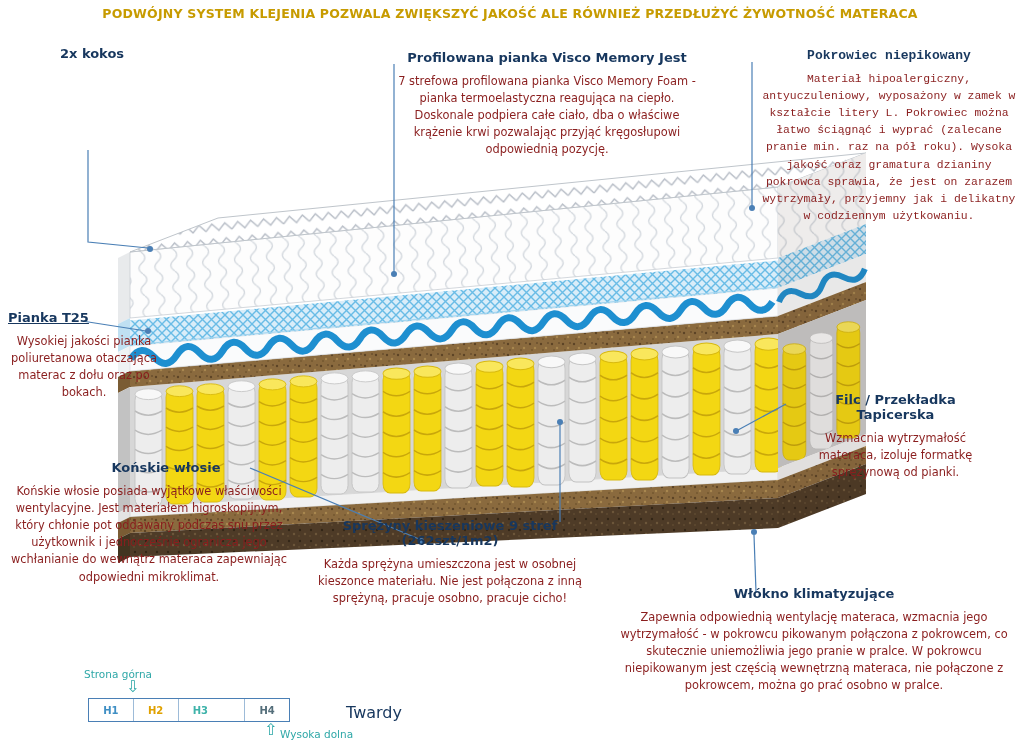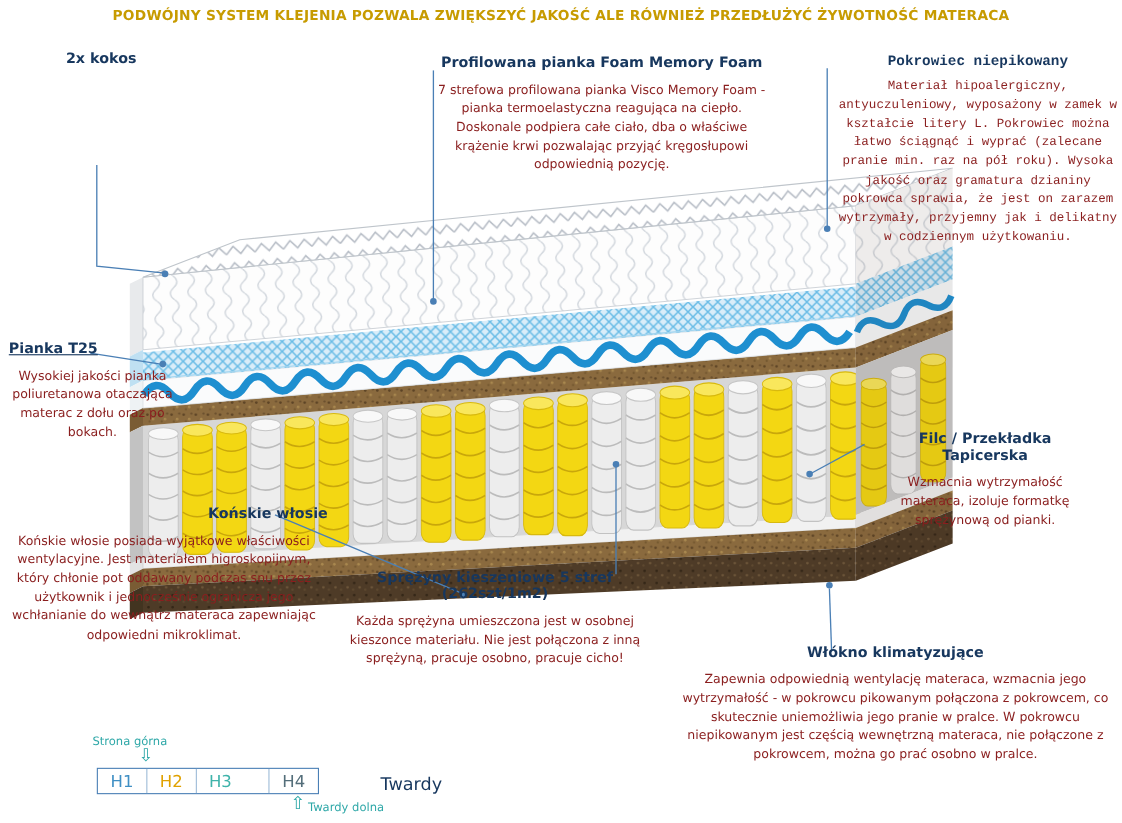--- a/index.html
+++ b/index.html
@@ -11,40 +11,40 @@
     position:absolute;top:6px;left:0;width:100%;text-align:center;
     font-size:12.5px;font-weight:700;letter-spacing:.2px;color:var(--banner,#c79b00);
   }
   .block{position:absolute;}
   .block h3{margin:0 0 8px 0;font-size:13px;font-weight:700;color:var(--heading,#17375e);text-align:center;}
   .block p{margin:0;font-size:11.4px;line-height:1.5;color:var(--body,#8a1e1e);text-align:center;}
   #blk-kokos{left:4px;top:46px;width:176px;}
   #blk-pianka{left:0px;top:310px;width:168px;}
   #blk-pianka h3{text-align:left;padding-left:8px;text-decoration:underline;}
   #blk-konskie{left:0px;top:460px;width:298px;}
-  #blk-konskie h3{text-align:right;padding-left:34px;}
+  #blk-konskie h3{text-align:center;padding-left:34px;}
   #blk-visco{left:398px;top:50px;width:298px;}
   #blk-sprezyny{left:303px;top:518px;width:294px;}
   #blk-pokrowiec{left:762px;top:48px;width:254px;font-family:Liberation Mono, monospace;}
   #blk-filc{left:808px;top:392px;width:175px;}
   #blk-wlokno{left:612px;top:586px;width:404px;}
   #illustration{position:absolute;left:0;top:0;}
   .callout-line{stroke:var(--callout,#4a7fb5);stroke-width:1.2;fill:none;}
   .callout-dot{fill:var(--callout,#4a7fb5);}
   #scale{position:absolute;left:40px;top:664px;width:330px;height:84px;}
   #scale .lbl-teal{position:absolute;color:var(--accent,#2fa8a8);font-size:10.5px;}
   #scale .arrow{position:absolute;color:var(--accent,#2fa8a8);font-size:16px;line-height:1;}
   #scale .side-lbl{position:absolute;color:var(--heading,#17375e);font-size:16px;margin-left:48px;}
   #hardness-boxes{
     position:absolute;left:48px;top:34px;width:202px;height:24px;
     display:flex;border:1px solid var(--callout,#4a7fb5);box-sizing:border-box;background:#fff;
   }
   #hardness-boxes .cell{
     flex:1;display:flex;align-items:center;justify-content:center;
-    font-size:15px;font-weight:400;border-left:1px solid #9dbbd8;
+    font-size:10px;font-weight:700;border-left:1px solid #9dbbd8;
   }
   #hardness-boxes .cell:first-child{border-left:none;}
 </style>
 </head>
 <body>
 
 <svg id="illustration" width="1020" height="748" viewBox="0 0 1020 748">
   <defs>
     <pattern id="zig" width="26" height="15" patternUnits="userSpaceOnUse" patternTransform="rotate(-5.7)">
       <rect width="26" height="15" fill="#ffffff"></rect>
@@ -191,26 +191,26 @@
   <h3>Pianka T25</h3>
   <p>Wysokiej jakości pianka poliuretanowa otaczająca materac z dołu oraz po bokach.</p>
 </div>
 
 <div class="block" id="blk-konskie">
   <h3>Końskie włosie</h3>
   <p>Końskie włosie posiada wyjątkowe właściwości wentylacyjne. Jest materiałem higroskopijnym, który chłonie pot oddawany podczas snu przez użytkownik i jednocześnie ogranicza jego wchłanianie do wewnątrz materaca zapewniając odpowiedni mikroklimat.</p>
 </div>
 
 <div class="block" id="blk-visco">
-  <h3>Profilowana pianka Foam Memory Foam</h3>
+  <h3>Profilowana pianka Visco Memory Jest</h3>
   <p>7 strefowa profilowana pianka Visco Memory Foam - pianka termoelastyczna reagująca na ciepło.  Doskonale podpiera całe ciało, dba o właściwe krążenie krwi pozwalając przyjąć kręgosłupowi odpowiednią pozycję.</p>
 </div>
 
 <div class="block" id="blk-sprezyny">
-  <h3>Sprężyny kieszeniowe 5 stref (262szt/1m2)</h3>
+  <h3>Sprężyny kieszeniowe 9 stref (262szt/1m2)</h3>
   <p>Każda sprężyna umieszczona jest w osobnej kieszonce materiału. Nie jest połączona z inną sprężyną, pracuje osobno, pracuje cicho!</p>
 </div>
 
 <div class="block" id="blk-pokrowiec">
   <h3>Pokrowiec niepikowany</h3>
   <p>Materiał hipoalergiczny, antyuczuleniowy, wyposażony w zamek w kształcie litery L. Pokrowiec można łatwo ściągnąć i wyprać (zalecane pranie min.  raz na pół roku). Wysoka jakość oraz gramatura dzianiny pokrowca sprawia, że jest on zarazem wytrzymały, przyjemny jak i delikatny w codziennym użytkowaniu.</p>
 </div>
 
 <div class="block" id="blk-filc">
   <h3>Filc / Przekładka Tapicerska</h3>
@@ -227,14 +227,14 @@
   <span class="arrow" style="left:86px;top:15px;">⇩</span>
   <span class="side-lbl" style="left:4px;top:39px;">Miękki</span>
   <div id="hardness-boxes">
     <div class="cell" style="color: rgb(63, 143, 196);">H1</div>
     <div class="cell" style="color: rgb(224, 161, 0);">H2</div>
     <div class="cell" style="color: rgb(63, 179, 170);">H3</div>
     <div class="cell" style="color: rgb(84, 110, 122); margin-left: 22px;">H4</div>
   </div>
   <span class="side-lbl" style="left:258px;top:39px;">Twardy</span>
   <span class="arrow" style="left:224px;top:58px;">⇧</span>
-  <span class="lbl-teal" style="left:240px;top:64px;">Twardy dolna</span>
+  <span class="lbl-teal" style="left:240px;top:64px;">Wysoka dolna</span>
 </div>
 
 </body></html>

